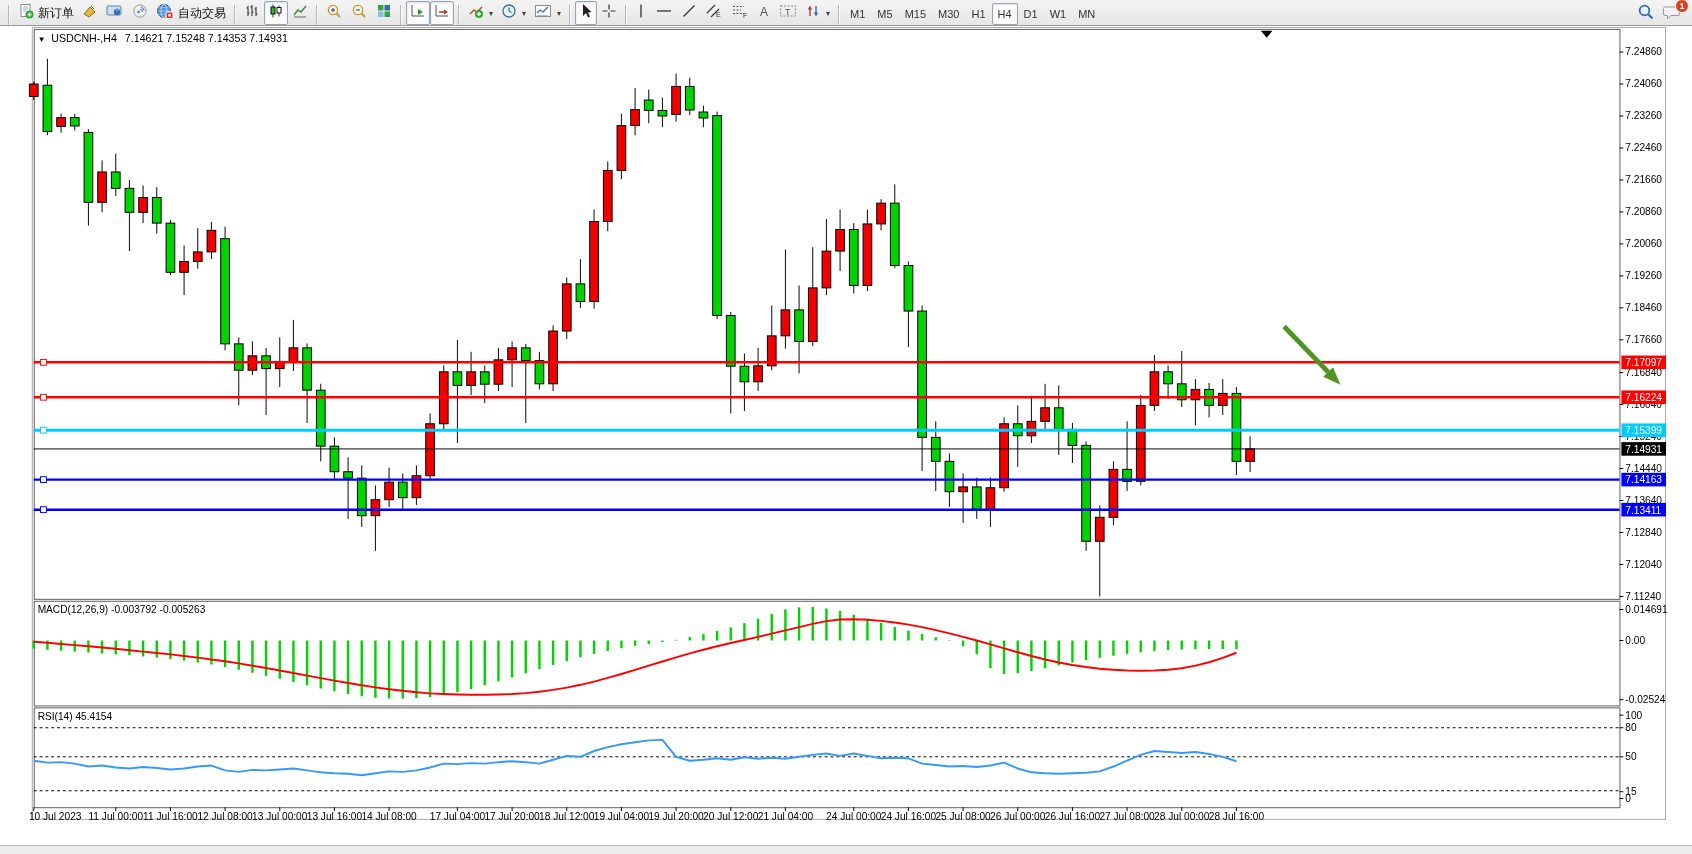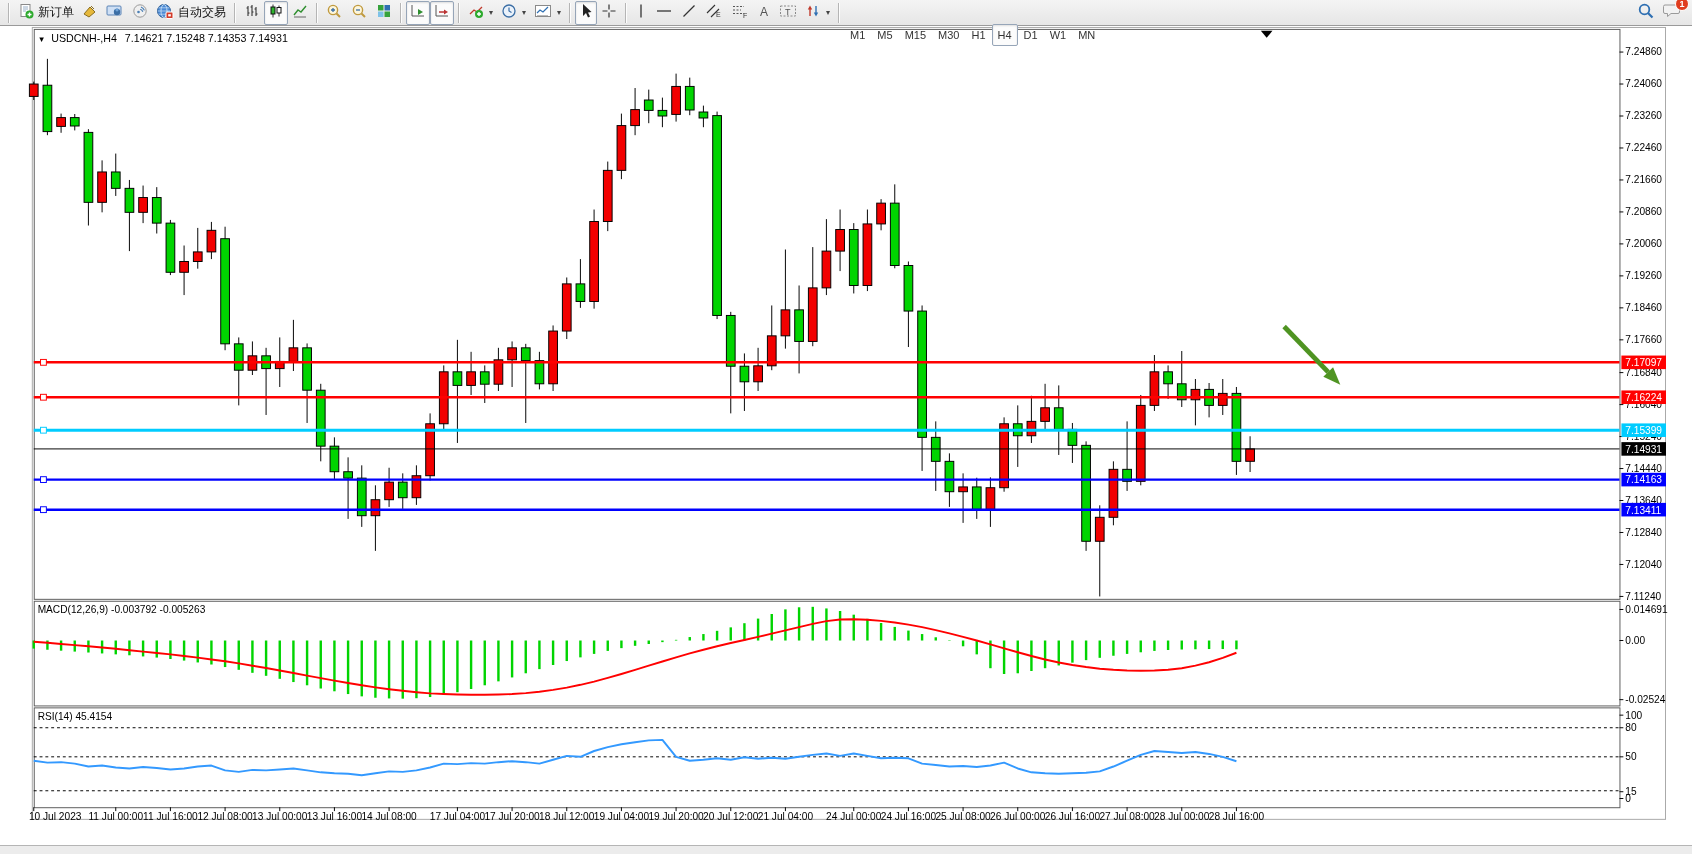--- a/index.html
+++ b/index.html
@@ -1,18 +1,18 @@
 <!DOCTYPE html>
 <html><head>
 <meta charset="utf-8">
 <style>
   html,body{margin:0;padding:0;background:#d4d0c8;font-family:"Liberation Sans",sans-serif;}
   #app{position:relative;width:1692px;height:854px;background:#fff;overflow:hidden;}
   
-  #toolbar{position:absolute;left:0;top:0;width:1692px;height:26px;background:linear-gradient(#f4f4f4,#e6e6e6);border-bottom:1px solid #9a9a9a;display:flex;align-items:center;padding:0 4px;box-sizing:border-box;z-index:5;}
+  #toolbar{position:absolute;left:0;top:0;width:1692px;height:26px;background:linear-gradient(#f4f4f4,#e6e6e6);border-bottom:1px solid #9a9a9a;display:flex;align-items:flex-end;padding:0 4px;box-sizing:border-box;z-index:5;}
   .tb-sep{width:1px;height:20px;background:#b5b5b5;border-right:1px solid #fdfdfd;margin:0 4px;flex:0 0 auto;}
   .tb-btn{display:flex;align-items:center;gap:4px;height:20px;padding:1px 3px;border:1px solid transparent;border-radius:2px;flex:0 0 auto;cursor:default;}
   .tb-btn.pressed{border:1px solid #96a5b8;background:#fbfbfb;box-shadow:inset 0 1px 2px rgba(0,0,0,.12);}
   .tb-label{font-size:12px;color:#111;white-space:nowrap;}
   .caret{font-size:8px;color:#444;margin-left:1px;}
   .tf-btn{font-size:11px;color:#333;padding:2px 5px;height:16px;line-height:16px;border:1px solid transparent;border-radius:2px;flex:0 0 auto;margin-top:44px;}
   .tf-btn.pressed{border:1px solid #96a5b8;background:#fcfcfc;box-shadow:inset 0 1px 2px rgba(0,0,0,.12);}
   #tb-right{margin-left:auto;display:flex;align-items:center;gap:8px;padding-right:6px;}
   #chat-wrap{position:relative;}
   #chat-badge{position:absolute;top:-5px;right:-7px;background:#e03c1e;color:#fff;font-size:9px;line-height:12px;min-width:12px;height:12px;border-radius:7px;text-align:center;font-weight:bold;border:1px solid #fff;}

